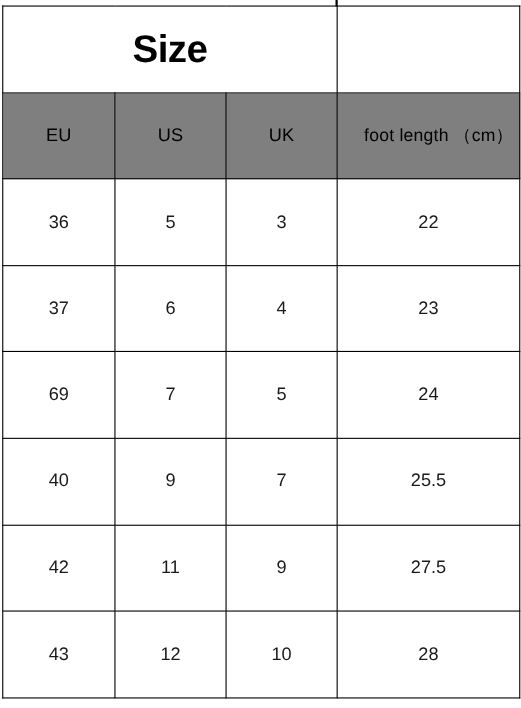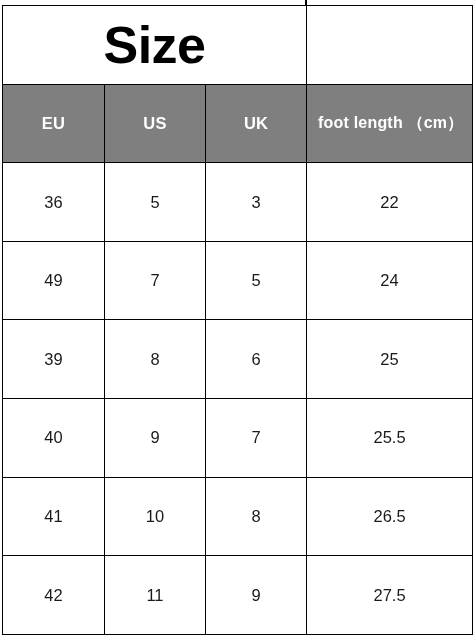--- a/index.html
+++ b/index.html
@@ -50,45 +50,45 @@
 
   
   tr.title-row { height: 53px; }
   td.title-cell {
     background: #ffffff;
     text-align: center;
     vertical-align: middle;
   }
   .title-text {
     display: block;
-    font-size: 52px;
+    font-size: 35px;
     line-height: 46px;
     font-weight: 900;
     color: #000000;
     letter-spacing: -0.5px;
     text-align: center;
   }
   td.title-blank {
     background: #ffffff;
   }
 
   
   tr.head-row { height: 52px; }
   th.head-cell {
     background: #7f7f7f;
-    color: #ffffff;
+    color: #000000;
     font-size: 16.5px;
-    font-weight: bold;
+    font-weight: normal;
     text-align: center;
     vertical-align: middle;
     letter-spacing: 0.2px;
   }
   th.head-cell.head-foot {
     text-align: left;
-    padding-left: 11px;
+    padding-left: 24px;
     font-size: 16px;
   }
 
   
   tr.data-row { height: 52.5px; }
   td.data-cell {
     background: #ffffff;
     color: #1a1a1a;
     font-size: 16.5px;
     font-weight: normal;
@@ -126,45 +126,45 @@
         <th class="head-cell head-foot">foot length （cm）</th>
       </tr>
 
       <tr class="data-row">
         <td class="data-cell">36</td>
         <td class="data-cell">5</td>
         <td class="data-cell">3</td>
         <td class="data-cell">22</td>
       </tr>
       <tr class="data-row">
-        <td class="data-cell">49</td>
+        <td class="data-cell">37</td>
+        <td class="data-cell">6</td>
+        <td class="data-cell">4</td>
+        <td class="data-cell">23</td>
+      </tr>
+      <tr class="data-row">
+        <td class="data-cell">69</td>
         <td class="data-cell">7</td>
         <td class="data-cell">5</td>
         <td class="data-cell">24</td>
-      </tr>
-      <tr class="data-row">
-        <td class="data-cell">39</td>
-        <td class="data-cell">8</td>
-        <td class="data-cell">6</td>
-        <td class="data-cell">25</td>
       </tr>
       <tr class="data-row">
         <td class="data-cell">40</td>
         <td class="data-cell">9</td>
         <td class="data-cell">7</td>
         <td class="data-cell">25.5</td>
       </tr>
       <tr class="data-row">
-        <td class="data-cell">41</td>
-        <td class="data-cell">10</td>
-        <td class="data-cell">8</td>
-        <td class="data-cell">26.5</td>
-      </tr>
-      <tr class="data-row">
         <td class="data-cell">42</td>
         <td class="data-cell">11</td>
         <td class="data-cell">9</td>
         <td class="data-cell">27.5</td>
+      </tr>
+      <tr class="data-row">
+        <td class="data-cell">43</td>
+        <td class="data-cell">12</td>
+        <td class="data-cell">10</td>
+        <td class="data-cell">28</td>
       </tr>
 
     </tbody>
   </table>
 </div>
 
 </body></html>

